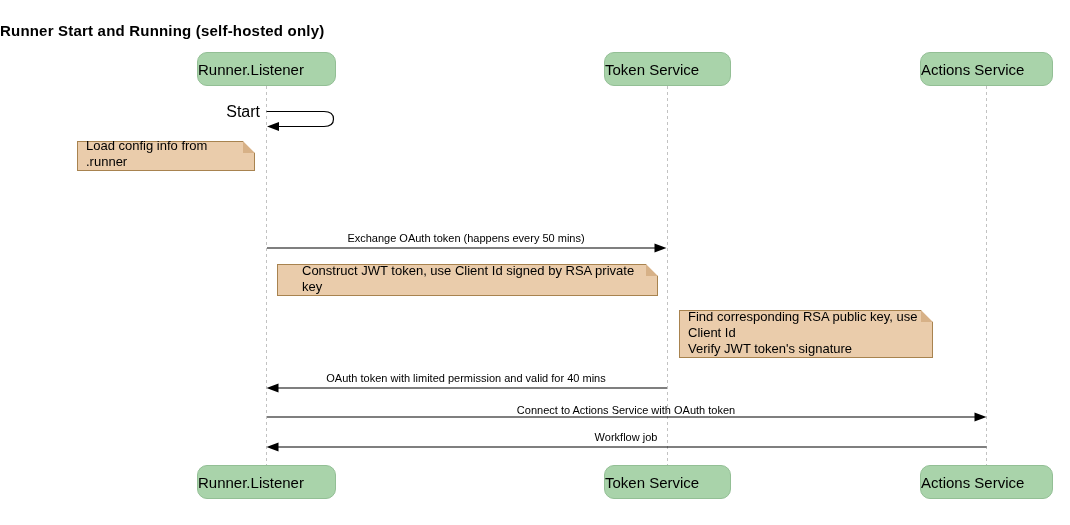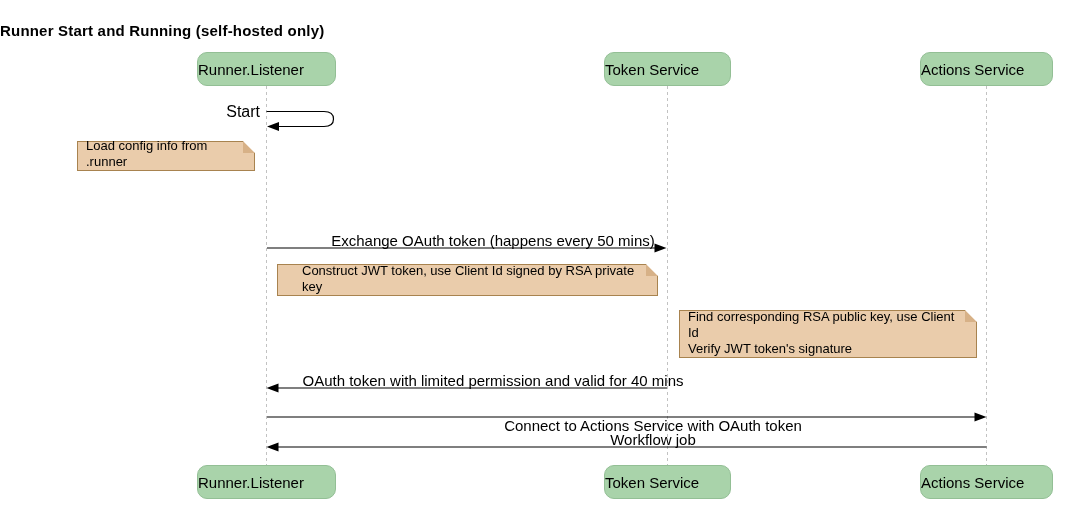--- a/index.html
+++ b/index.html
@@ -81,23 +81,22 @@
   .fold-flap {
     position: absolute;
     top: -1px; right: -1px;
     width: 0; height: 0;
     border-left: 12px solid var(--note_fold, #d7b187);
     border-top: 12px solid transparent;
   }
   .msg-label {
     position: absolute;
     transform: translateX(-50%);
-    font-size: 15px;
+    font-size: 11px;
     white-space: nowrap;
-    margin-left: 27px;
   }
   .start-label {
     position: absolute;
     left: 160px;
     top: 103px;
     width: 100px;
     text-align: right;
     font-size: 16px;
   }
 </style>
@@ -134,36 +133,36 @@
   <div class="participant" style="left:604px; top:52px; width:127px;">Token Service</div>
   <div class="participant" style="left:920px; top:52px; width:133px;">Actions Service</div>
 
   <div class="participant" style="left:197px; top:465px; width:139px;">Runner.Listener</div>
   <div class="participant" style="left:604px; top:465px; width:127px;">Token Service</div>
   <div class="participant" style="left:920px; top:465px; width:133px;">Actions Service</div>
 
   <div class="start-label">Start</div>
   <div class="msg-label" style="left:466px; top:232px;">Exchange OAuth token (happens every 50 mins)</div>
   <div class="msg-label" style="left:466px; top:372px;">OAuth token with limited permission and valid for 40 mins</div>
-  <div class="msg-label" style="left:626px; top:417px;">Connect to Actions Service with OAuth token</div>
+  <div class="msg-label" style="left:626px; top:404px;">Connect to Actions Service with OAuth token</div>
   <div class="msg-label" style="left:626px; top:431px;">Workflow job</div>
 
   <div class="note" style="left:77px; top:141px; width:178px; height:30px;">
     <span class="fold-flap"></span>
     <span class="fold-cut"></span>
     <span class="note-text">Load config info from .runner</span>
   </div>
 
 
   <div class="note" style="left:277px; top:264px; width:381px; height:32px;padding-left:16px;">
     <span class="fold-flap"></span>
     <span class="fold-cut"></span>
     <span class="note-text">Construct JWT token, use Client Id signed by RSA private key</span>
   </div>
 
-  <div class="note" style="left:679px; top:310px; width:298px; height:48px;">
+  <div class="note" style="left:679px; top:310px; width:254px; height:48px;">
     <span class="fold-flap"></span>
     <span class="fold-cut"></span>
     <span class="note-text">Find corresponding RSA public key, use Client Id
 Verify JWT token's signature</span>
   </div>
 
 </div>
 
 </body></html>

